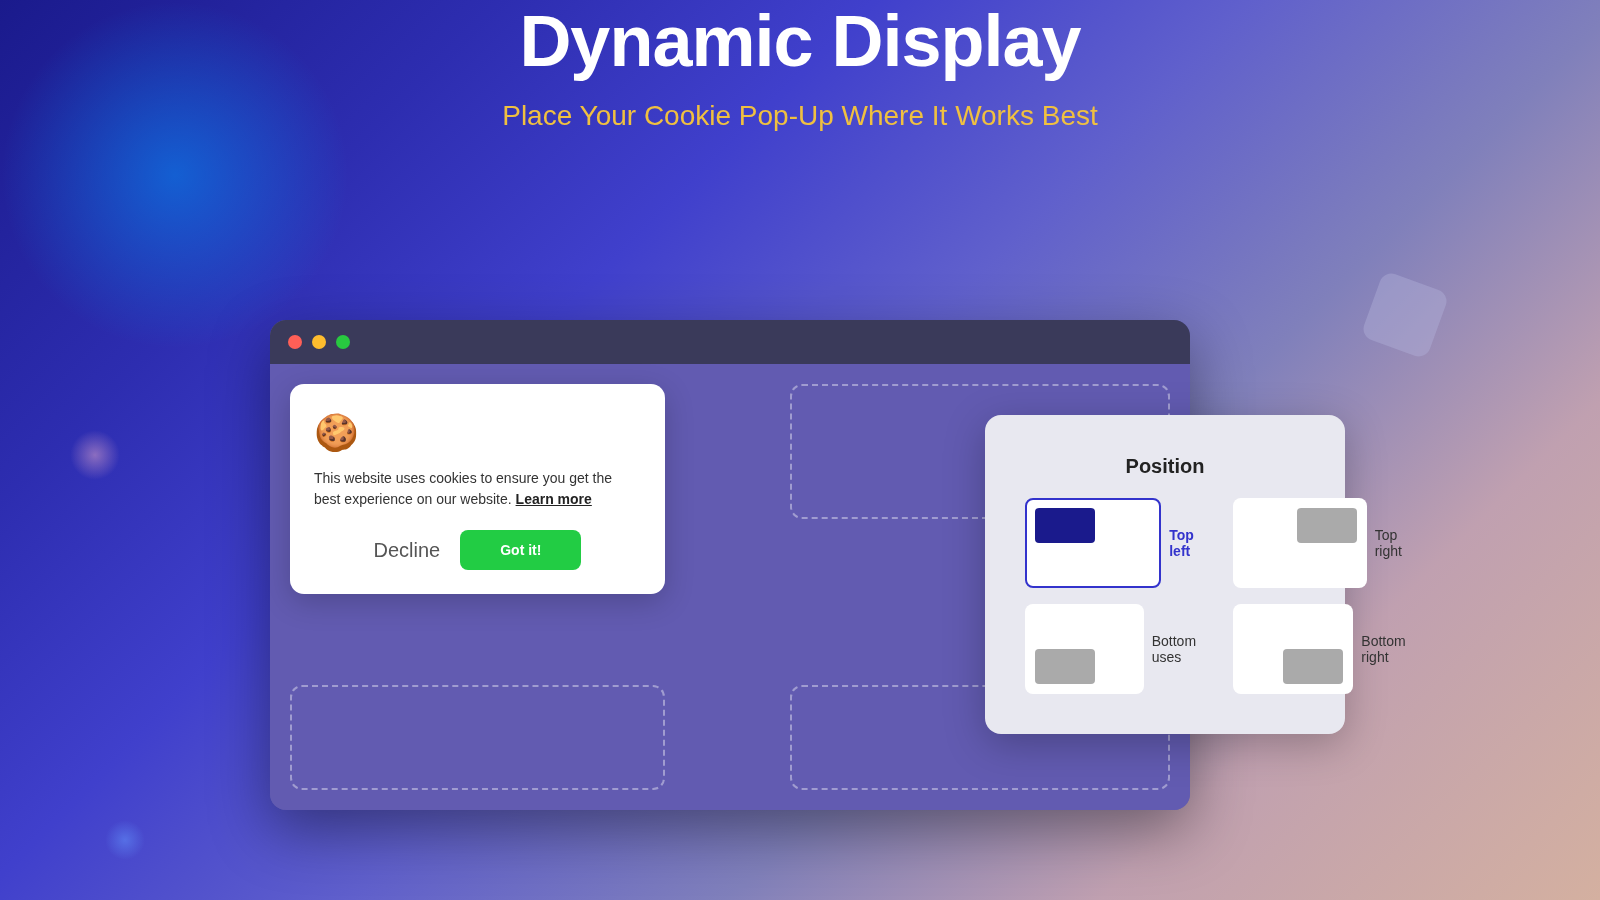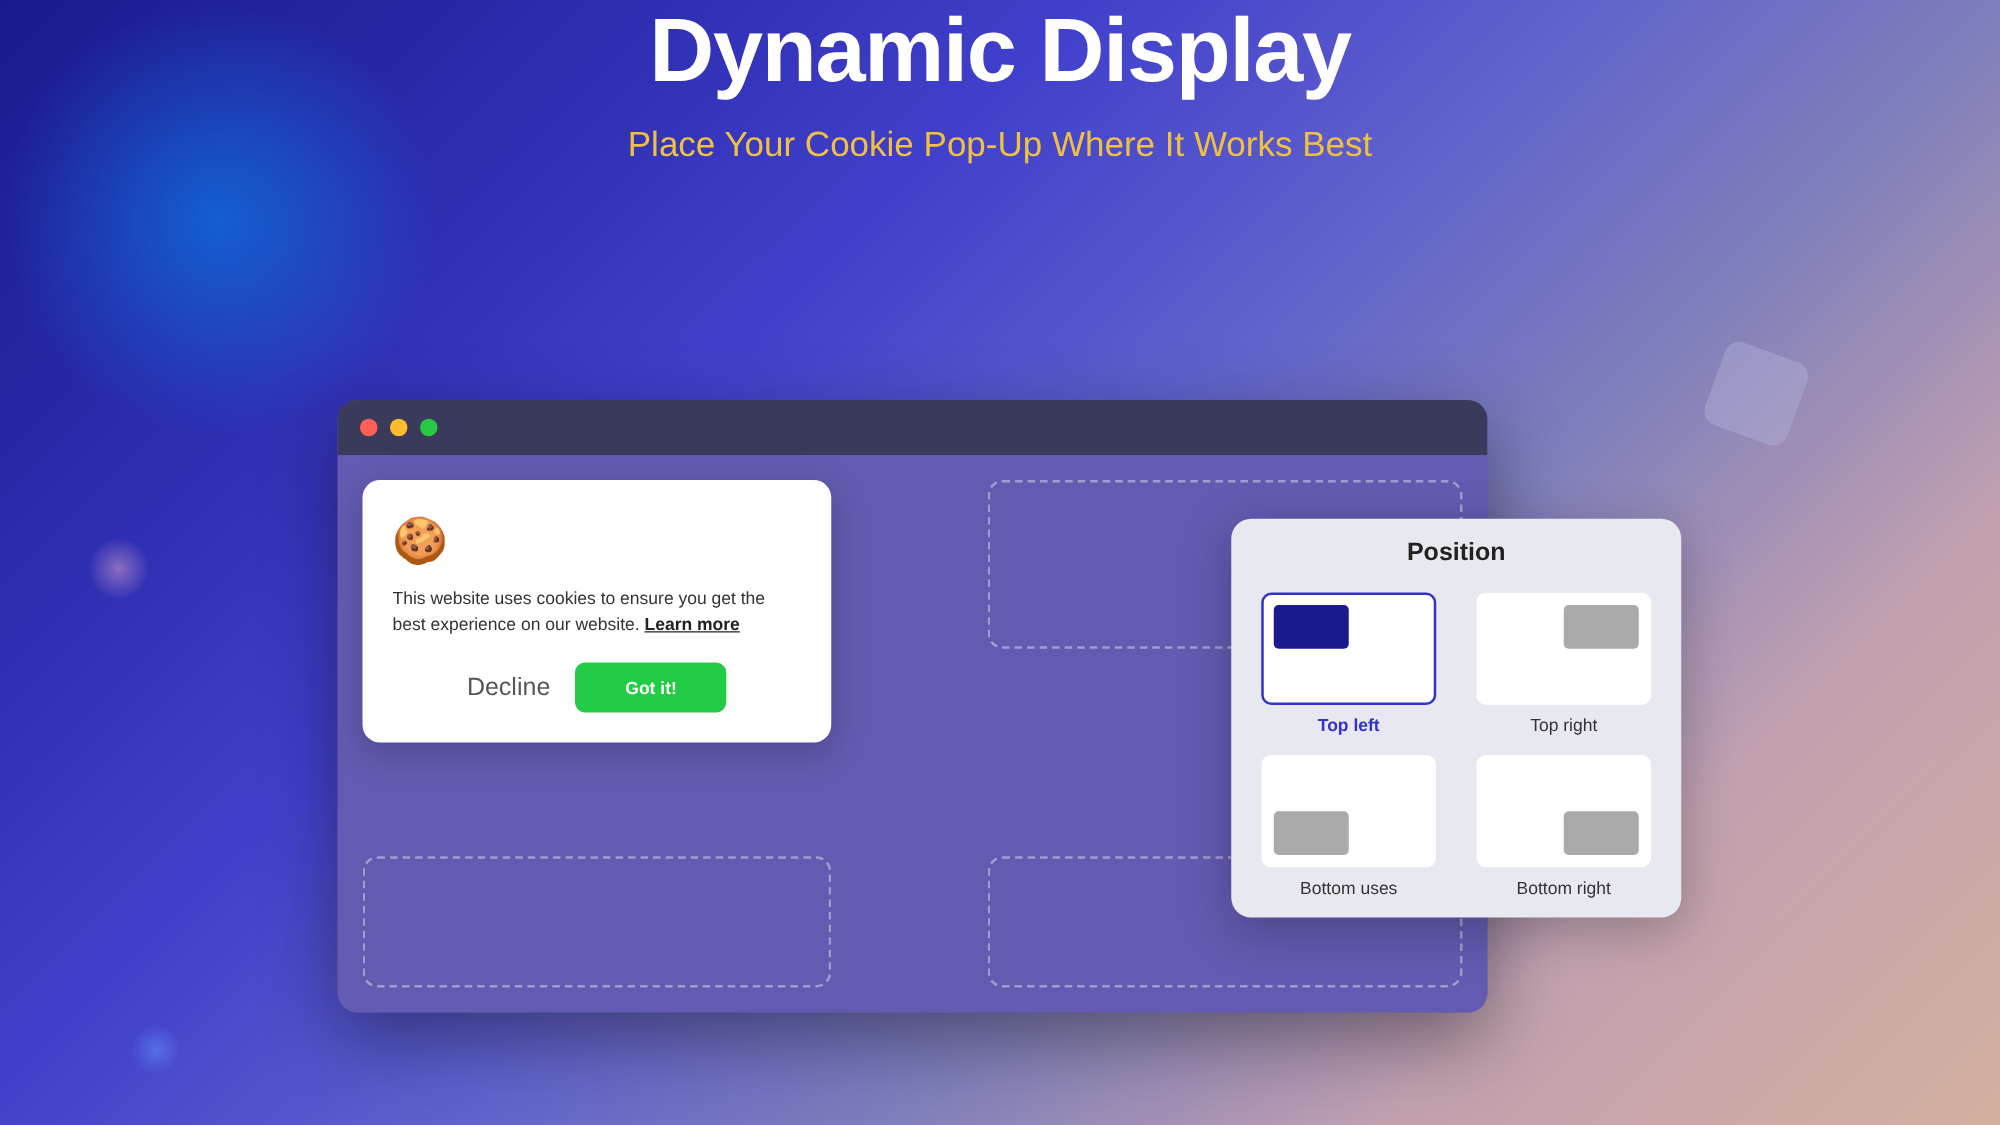--- a/index.html
+++ b/index.html
@@ -170,39 +170,38 @@
     }
 
     
     .position-panel {
       position: absolute;
       top: 415px;
       left: 985px;
       width: 360px;
       background: #e8e8f0;
       border-radius: 16px;
-      padding: 16px;
+      padding: 40px;
       box-shadow: 0 10px 40px rgba(0,0,0,0.25);
       z-index: 10;
     }
     .position-panel h3 {
       font-size: 20px;
       font-weight: 600;
       color: #222;
       text-align: center;
       margin-bottom: 20px;
     }
     .position-grid {
       display: grid;
       grid-template-columns: 1fr 1fr;
       gap: 16px;
     }
     .position-option {
       display: flex;
-      flex-direction: column;
       align-items: center;
       gap: 8px;
       cursor: pointer;
     }
     .position-preview {
       width: 140px;
       height: 90px;
       background: #fff;
       border-radius: 8px;
       border: 2px solid transparent;

